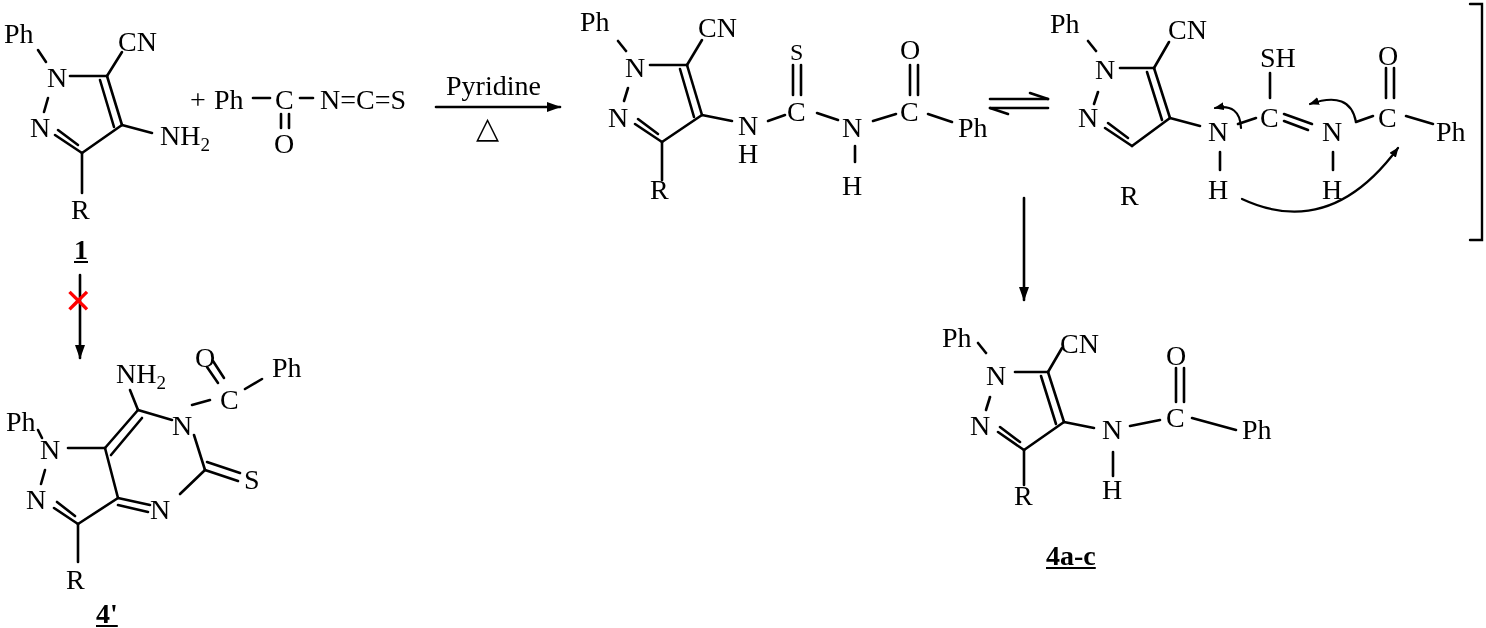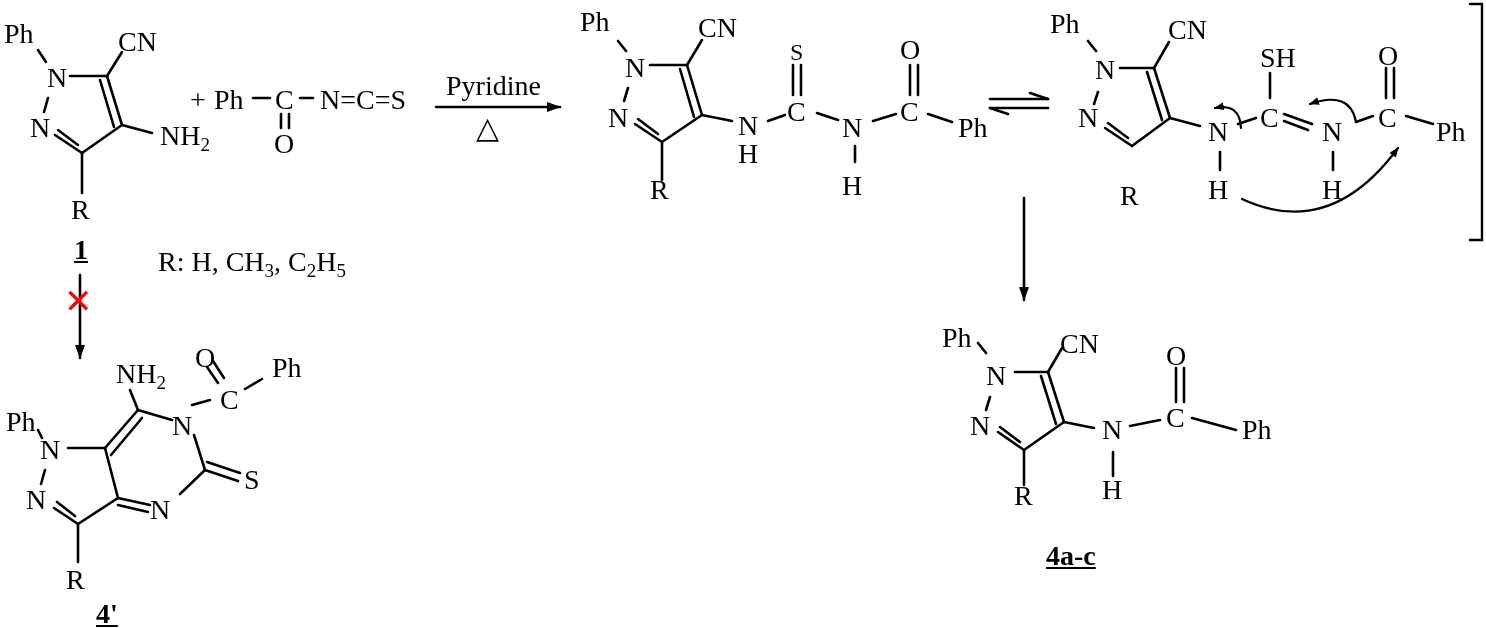--- a/index.html
+++ b/index.html
@@ -173,21 +173,20 @@
 </div>
 
 <div>
   <span class="lbl" style="left:190px;top:86px">+</span>
   <span class="lbl" style="left:214px;top:86px">Ph</span>
   <span class="lbl" style="left:275px;top:86px">C</span>
   <span class="lbl" style="left:274px;top:130px">O</span>
   <span class="lbl" style="left:320px;top:86px">N=C=S</span>
 </div>
 
-<span class="lbl" style="left:158px;top:248px"><span>R: H, CH</span><sub>3</sub><span>, C</span><sub>2</sub><span>H</span><sub>5</sub></span>
 
 <span class="lbl" style="left:446px;top:72px">Pyridine</span>
 <span class="lbl" style="left:476px;top:114px;font-size:30px">△</span>
 
 <div>
   <span class="lbl" style="left:580px;top:8px">Ph</span>
   <span class="lbl" style="left:698px;top:14px">CN</span>
   <span class="lbl" style="left:625px;top:54px">N</span>
   <span class="lbl" style="left:608px;top:104px">N</span>
   <span class="lbl" style="left:650px;top:176px">R</span>

